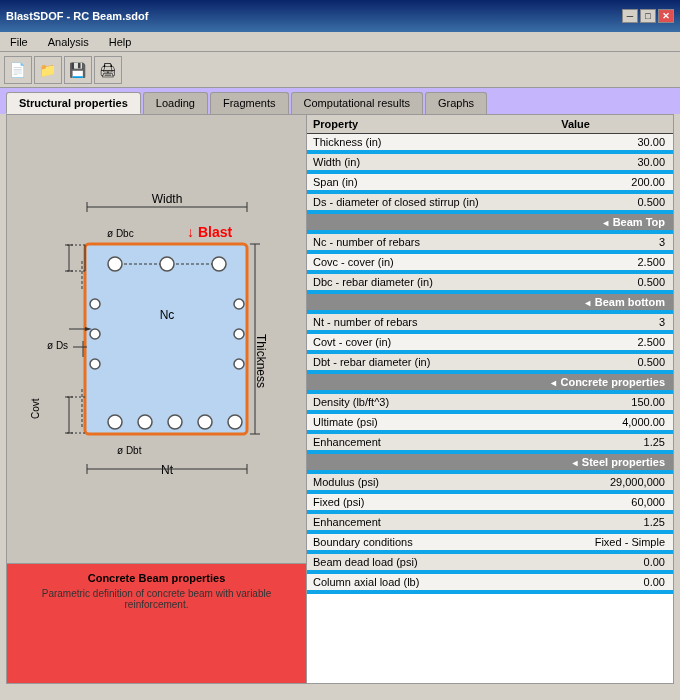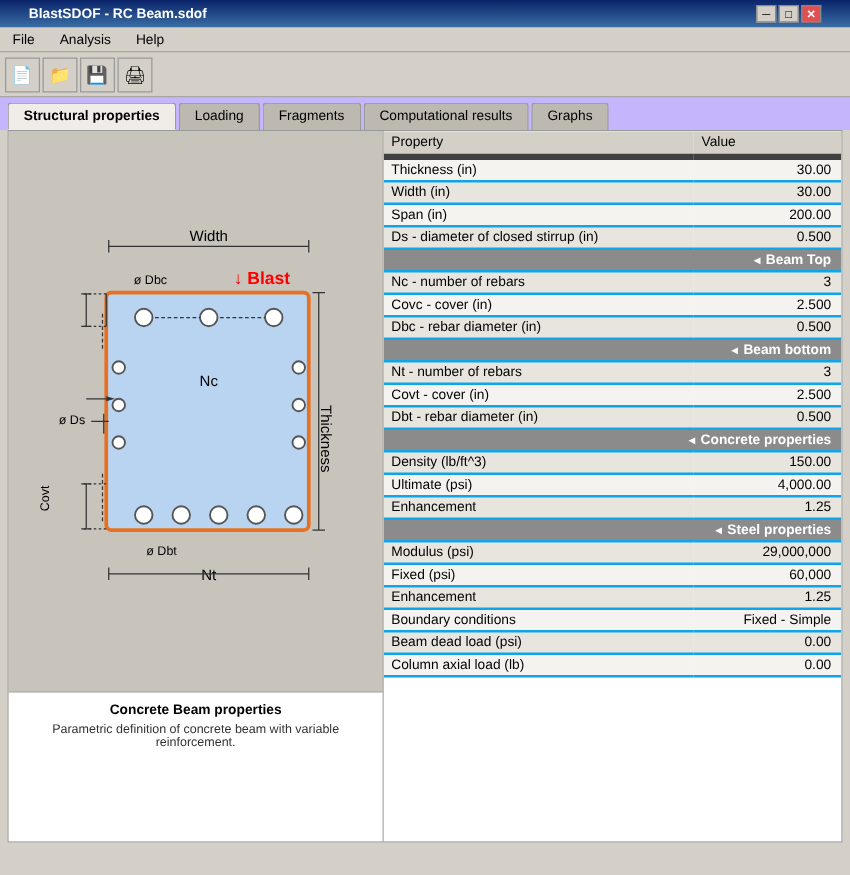--- a/index.html
+++ b/index.html
@@ -2,25 +2,25 @@
 <html><head>
   <meta charset="utf-8">
   <style>
     * { box-sizing: border-box; margin: 0; padding: 0; }
     body { font-family: 'Segoe UI', Tahoma, Arial, sans-serif; font-size: 11px; background: #d4d0c8; width: 680px; height: 700px; overflow: hidden; }
 
     
     .title-bar {
       background: linear-gradient(to bottom, #0a246a, #3a6ea5);
       color: white;
-      height: 22px;
+      height: 32px;
       display: flex;
       align-items: center;
       justify-content: space-between;
-      padding: 0 23px;
+      padding: 0 6px;
       font-size: 11px;
       font-weight: bold;
     }
     .title-bar-buttons { display: flex; gap: 2px; }
     .title-bar-btn {
       width: 16px; height: 14px;
       background: #d4d0c8;
       border: 1px solid #888;
       font-size: 9px;
       display: flex; align-items: center; justify-content: center;
@@ -110,46 +110,46 @@
       background: #c8c4bc;
       flex: 1;
       padding: 10px;
       position: relative;
       display: flex;
       align-items: center;
       justify-content: center;
     }
 
     .info-panel {
-      background: #ffffff;
+      background: #ef4444;
       border-top: 1px solid #999;
       padding: 8px 10px;
       height: 120px;
     }
     .info-title { font-weight: bold; font-size: 11px; text-align: center; margin-bottom: 4px; }
     .info-text { font-size: 10px; text-align: center; color: #333; }
 
     
     .right-panel {
       flex: 1;
       background: white;
       overflow-y: auto;
     }
 
     table { width: 100%; border-collapse: collapse; font-size: 11px; }
     thead tr { background: #d4d0c8; }
     thead th {
       text-align: left;
       padding: 3px 6px;
-      border-bottom: 5px solid #404040;
-      font-weight: normal;
+      border-bottom: 1px solid #404040;
+      font-weight: bold;
     }
     tbody tr:nth-child(even) { background: #e8e4de; }
     tbody tr:nth-child(odd) { background: #f5f3ef; }
-    tbody td { padding: 2px 6px; border-bottom: 2px solid #0ea5e9; margin-top: 25px; }
+    tbody td { padding: 2px 6px; border-bottom: 4px solid #0ea5e9; margin-top: 25px; }
     tbody td:last-child { text-align: right; padding-right: 8px; }
 
     .section-header td {
       background: #8b8b8b !important;
       color: white;
       font-weight: bold;
       padding: 2px 6px;
     }
     .section-header td::before { content: '◄ '; font-size: 9px; }
 

